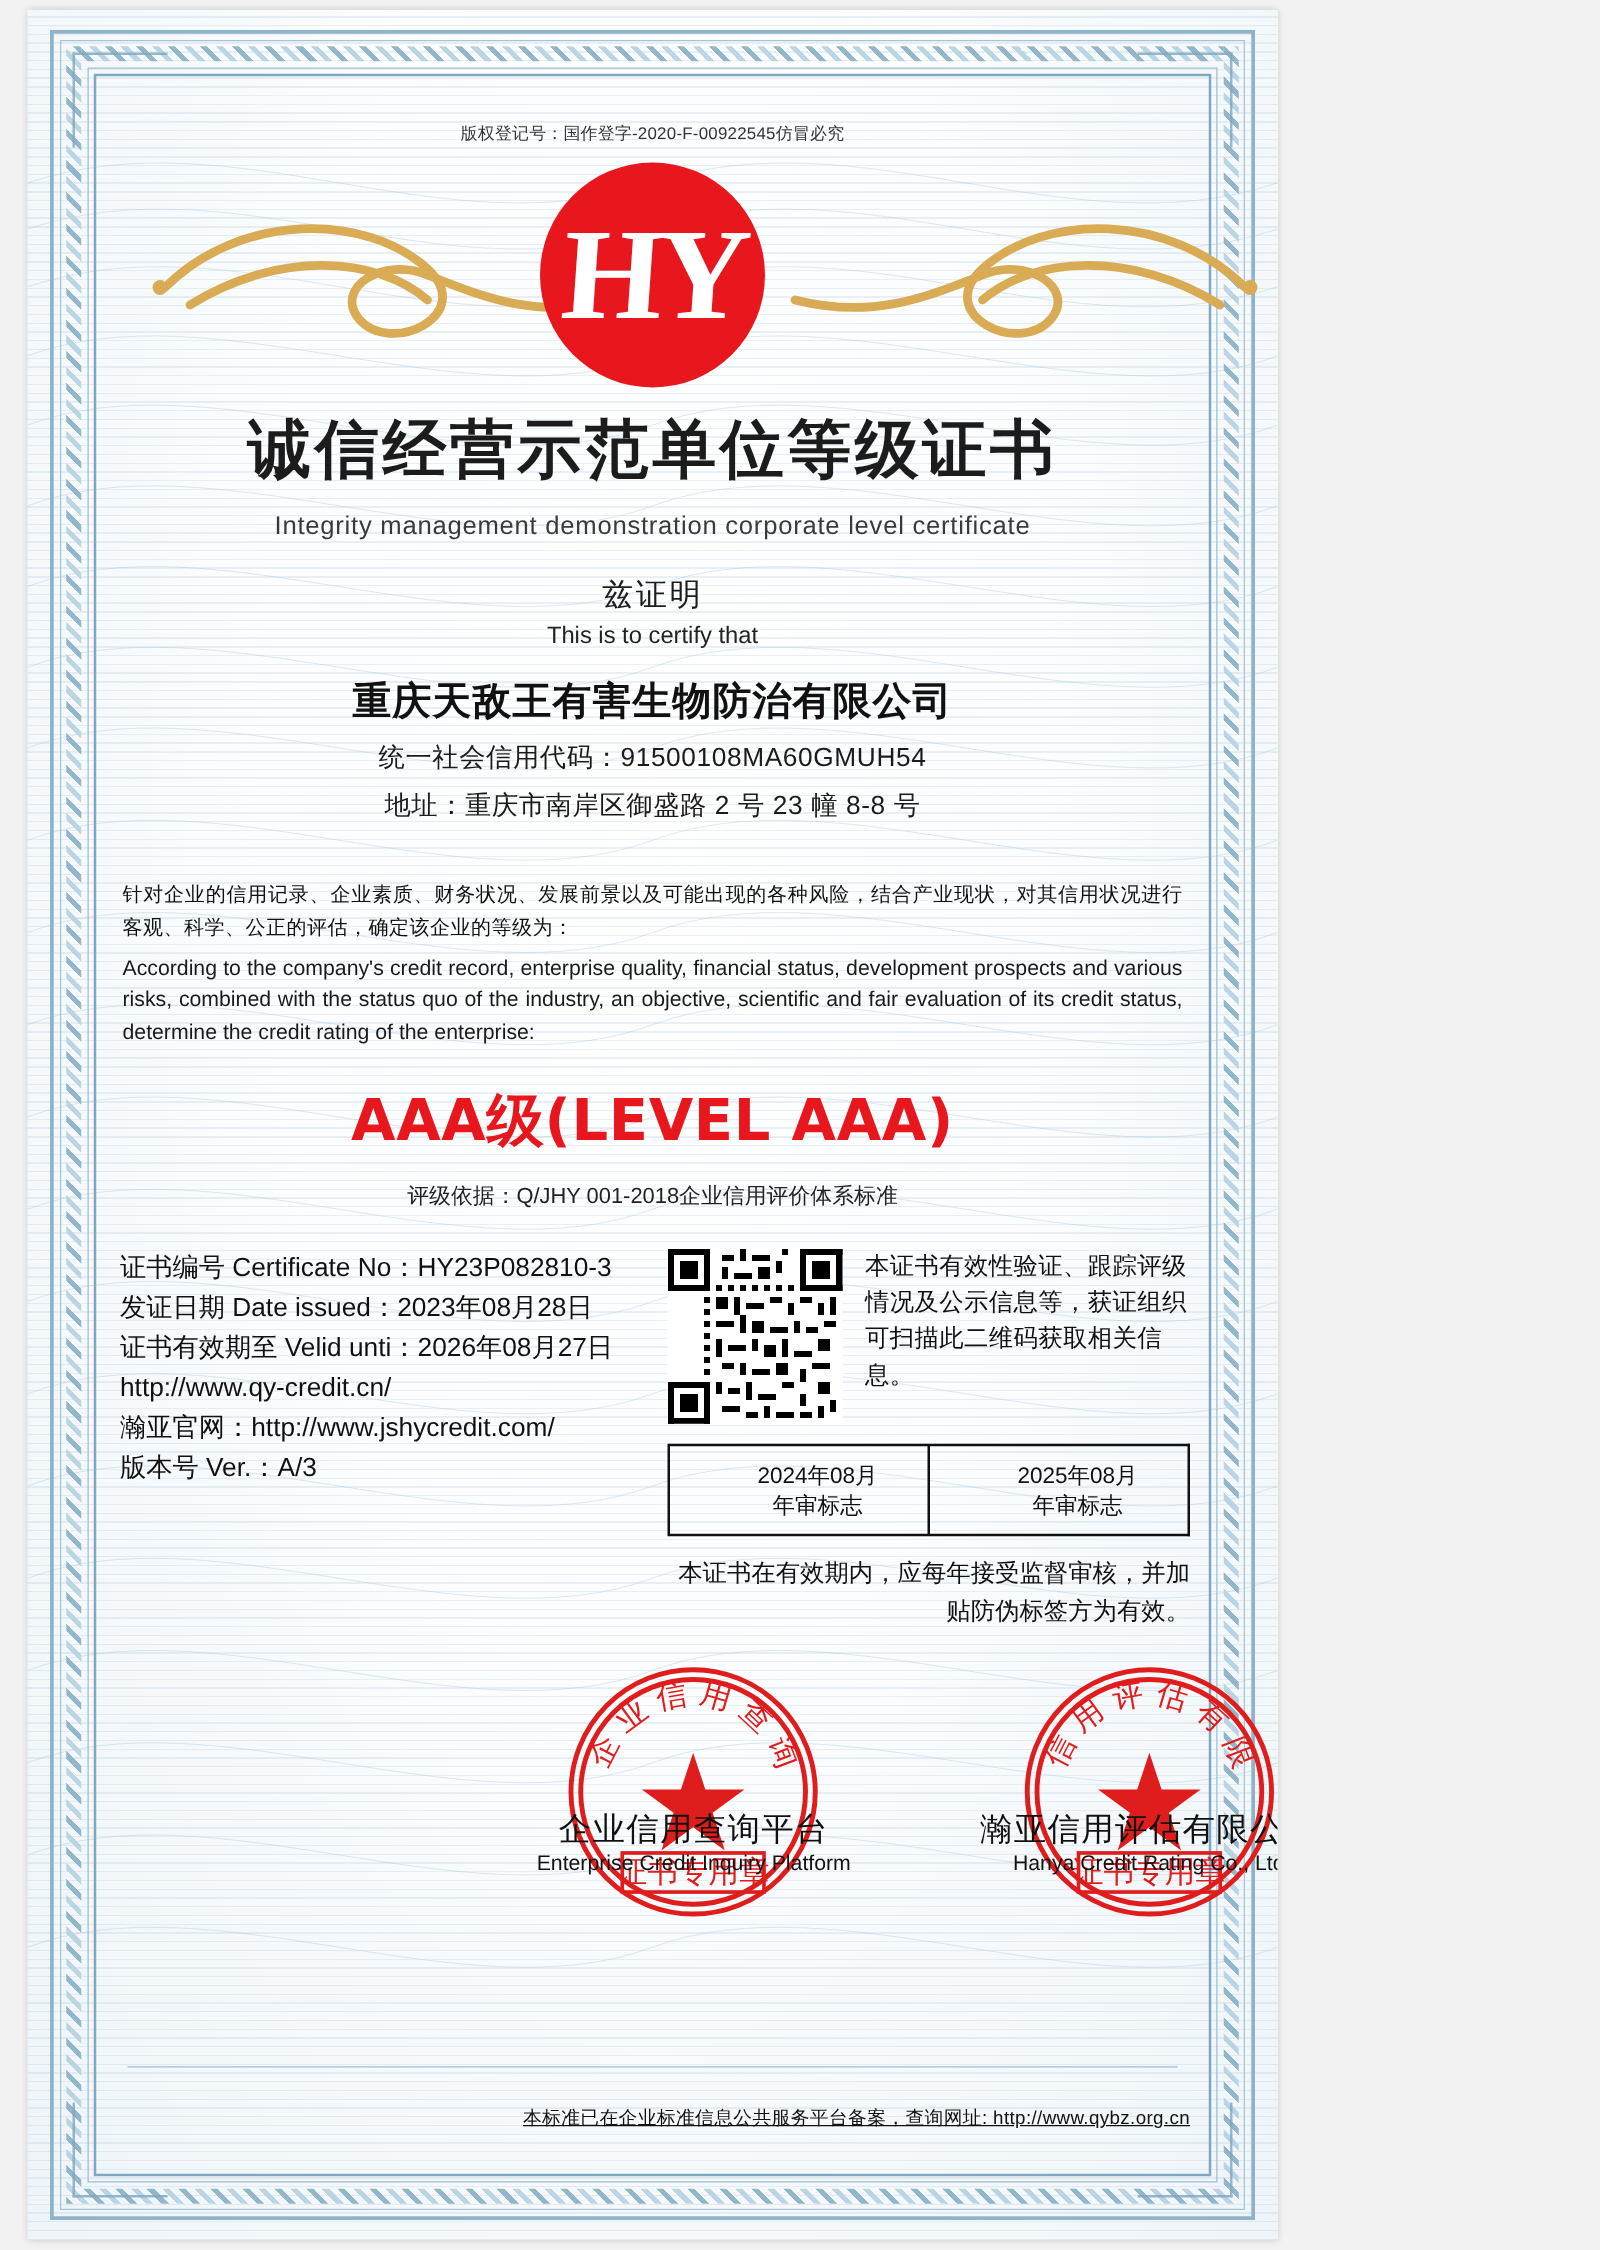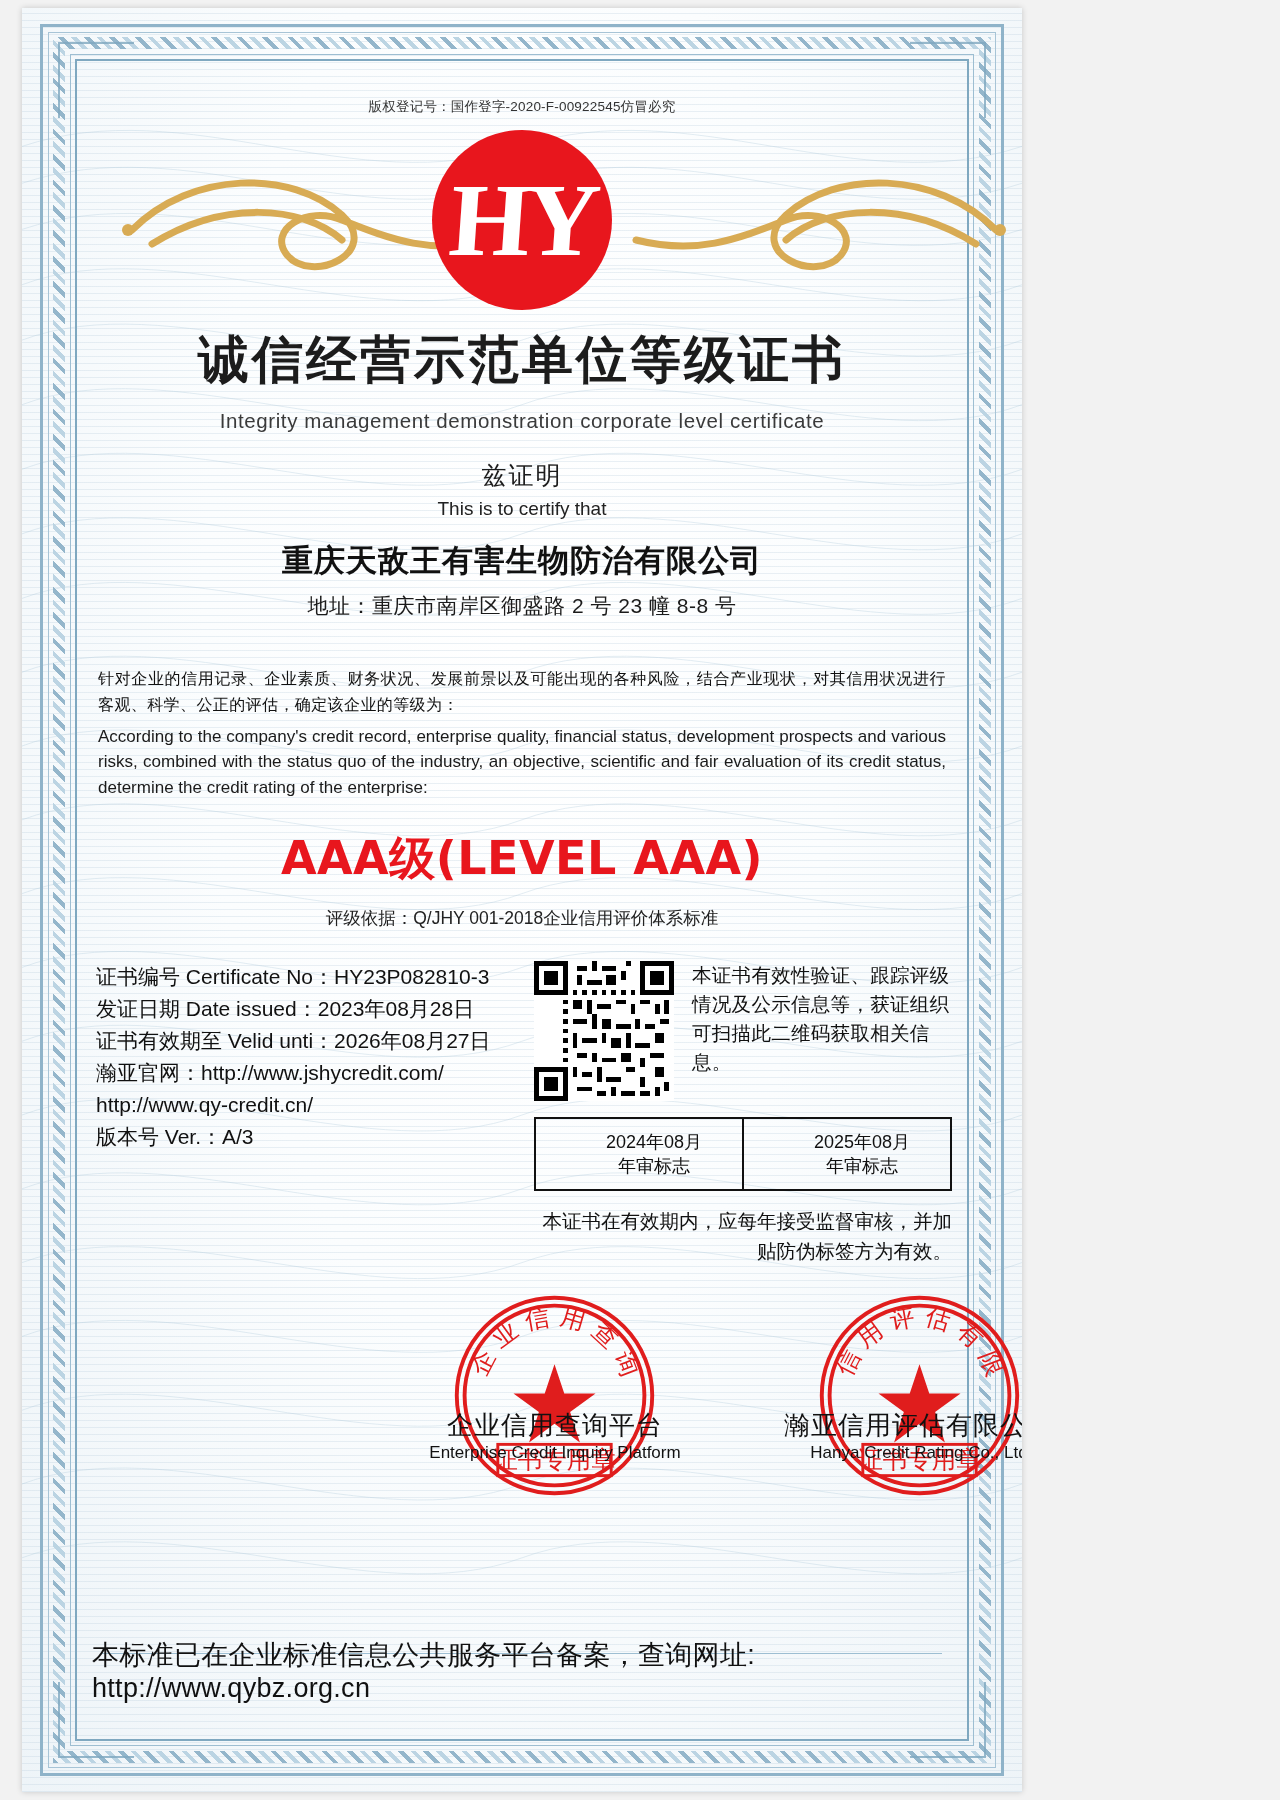--- a/index.html
+++ b/index.html
@@ -215,21 +215,21 @@
   .seal-name.right{left:662px;top:120px;}
   .seal-name-en{
     position:absolute;width:340px;text-align:center;font-size:17px;color:#111;
   }
   .seal-name-en.left{left:293px;top:155px;}
   .seal-name-en.right{left:657px;top:155px;}
 
   
   .footer{
     position:absolute;left:0;right:0;bottom:24px;
-    text-align:left;font-size:27px;color:#111;letter-spacing:.3px;
+    text-align:right;font-size:15px;color:#111;letter-spacing:.3px;text-decoration:underline;
   }
   .footer-rule{
     position:absolute;left:10px;right:10px;bottom:74px;height:1px;background:#9dbed2;
   }
 </style>
 </head>
 <body>
 
 <div class="sheet">
 
@@ -292,37 +292,38 @@
       </div>
     </div>
 
     <div class="title-cn">诚信经营示范单位等级证书</div>
     <div class="title-en">Integrity management demonstration corporate level certificate</div>
 
     <div class="certify-cn">兹证明</div>
     <div class="certify-en">This is to certify that</div>
 
     <div class="company">重庆天敌王有害生物防治有限公司</div>
+    <div class="creditcode">统一社会信用代码：91500108MA60GMUH54</div>
     <div class="address">地址：重庆市南岸区御盛路 2 号 23 幢 8-8 号</div>
 
     <div class="para">
       <div class="cn">针对企业的信用记录、企业素质、财务状况、发展前景以及可能出现的各种风险，结合产业现状，对其信用状况进行客观、科学、公正的评估，确定该企业的等级为：</div>
       <div class="en">According to the company's credit record, enterprise quality, financial status, development prospects and various risks, combined with the status quo of the industry, an objective, scientific and fair evaluation of its credit status, determine the credit rating of the enterprise:</div>
     </div>
 
     <div class="level">AAA级(LEVEL AAA)</div>
     <div class="basis-cn">评级依据：Q/JHY 001-2018企业信用评价体系标准</div>
 
     <div class="lower">
       <div class="details">
         <div class="line">证书编号 Certificate No：HY23P082810-3</div>
         <div class="line">发证日期 Date issued：2023年08月28日</div>
         <div class="line">证书有效期至 Velid unti：2026年08月27日</div>
+        <div class="line">http://www.qy-credit.cn/</div>
         <div class="line">瀚亚官网：http://www.jshycredit.com/</div>
-        <div class="line">http://www.qy-credit.cn/</div>
         <div class="line">版本号 Ver.：A/3</div>
       </div>
 
       <div class="right-col">
         <div class="qr-row">
           <svg class="qr" viewBox="0 0 29 29" shape-rendering="crispEdges">
             <rect width="29" height="29" fill="#fff"></rect>
             <g fill="#000">
 
               <rect x="0" y="0" width="7" height="1"></rect>

